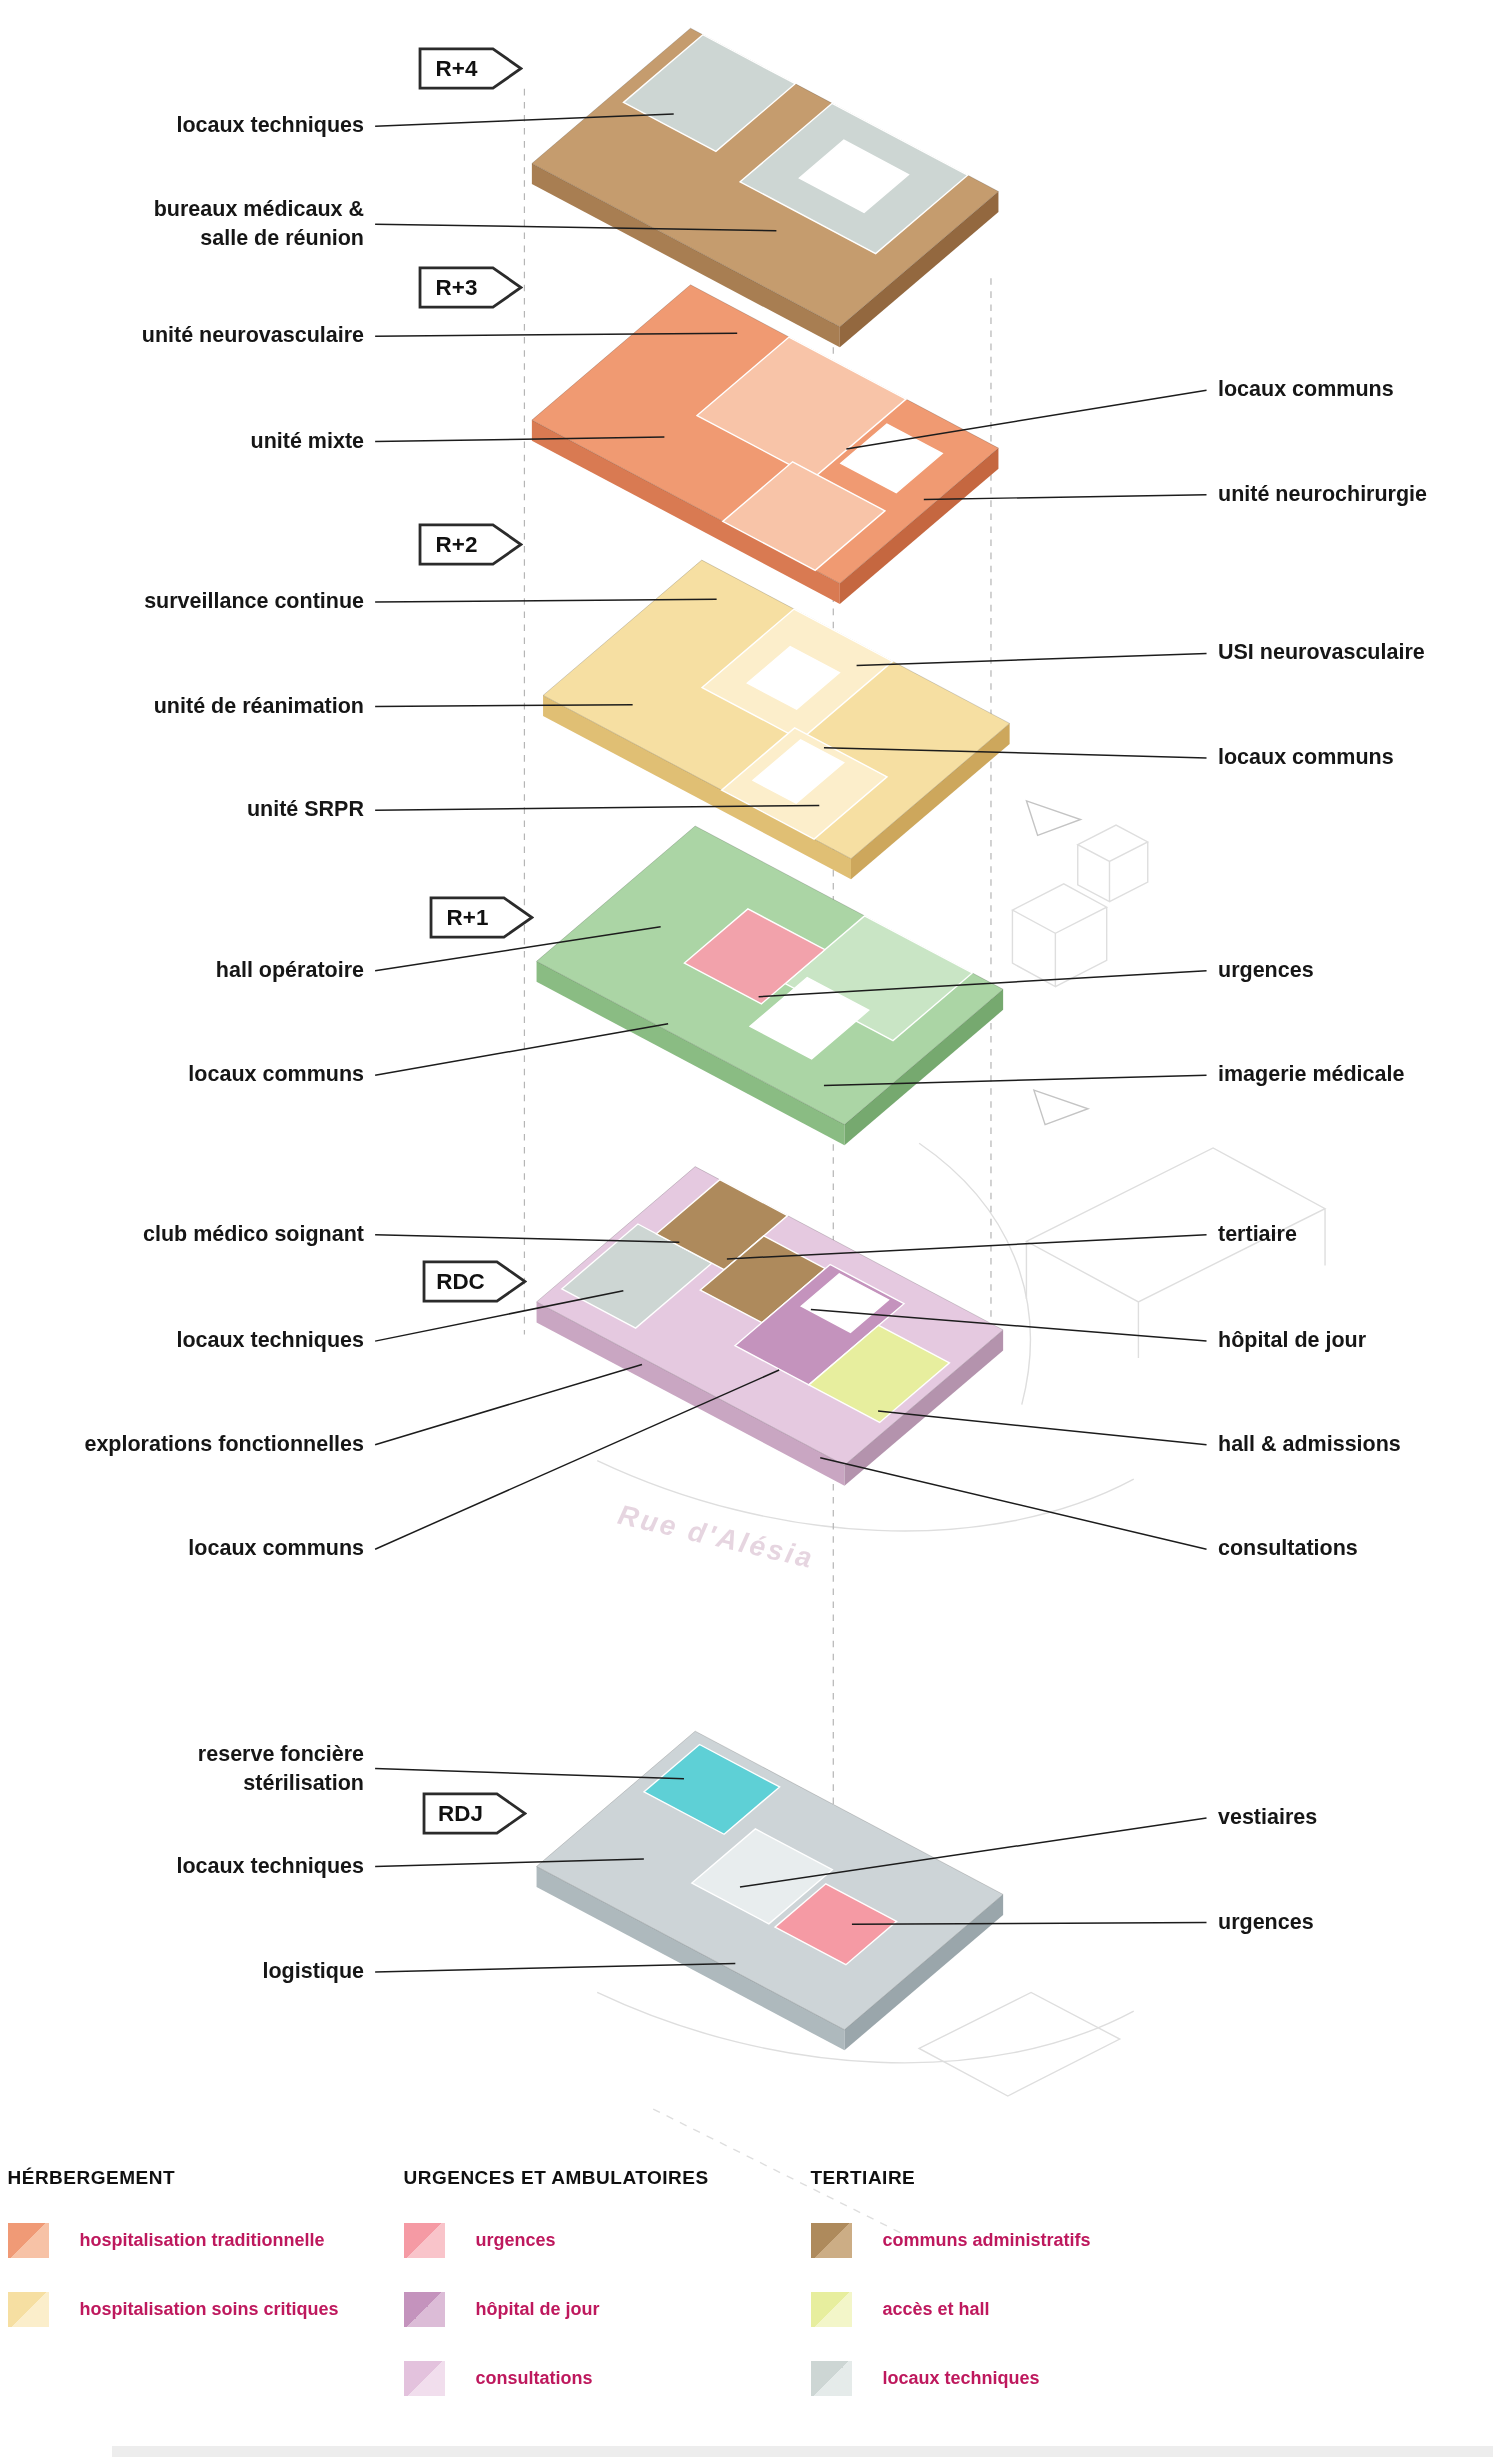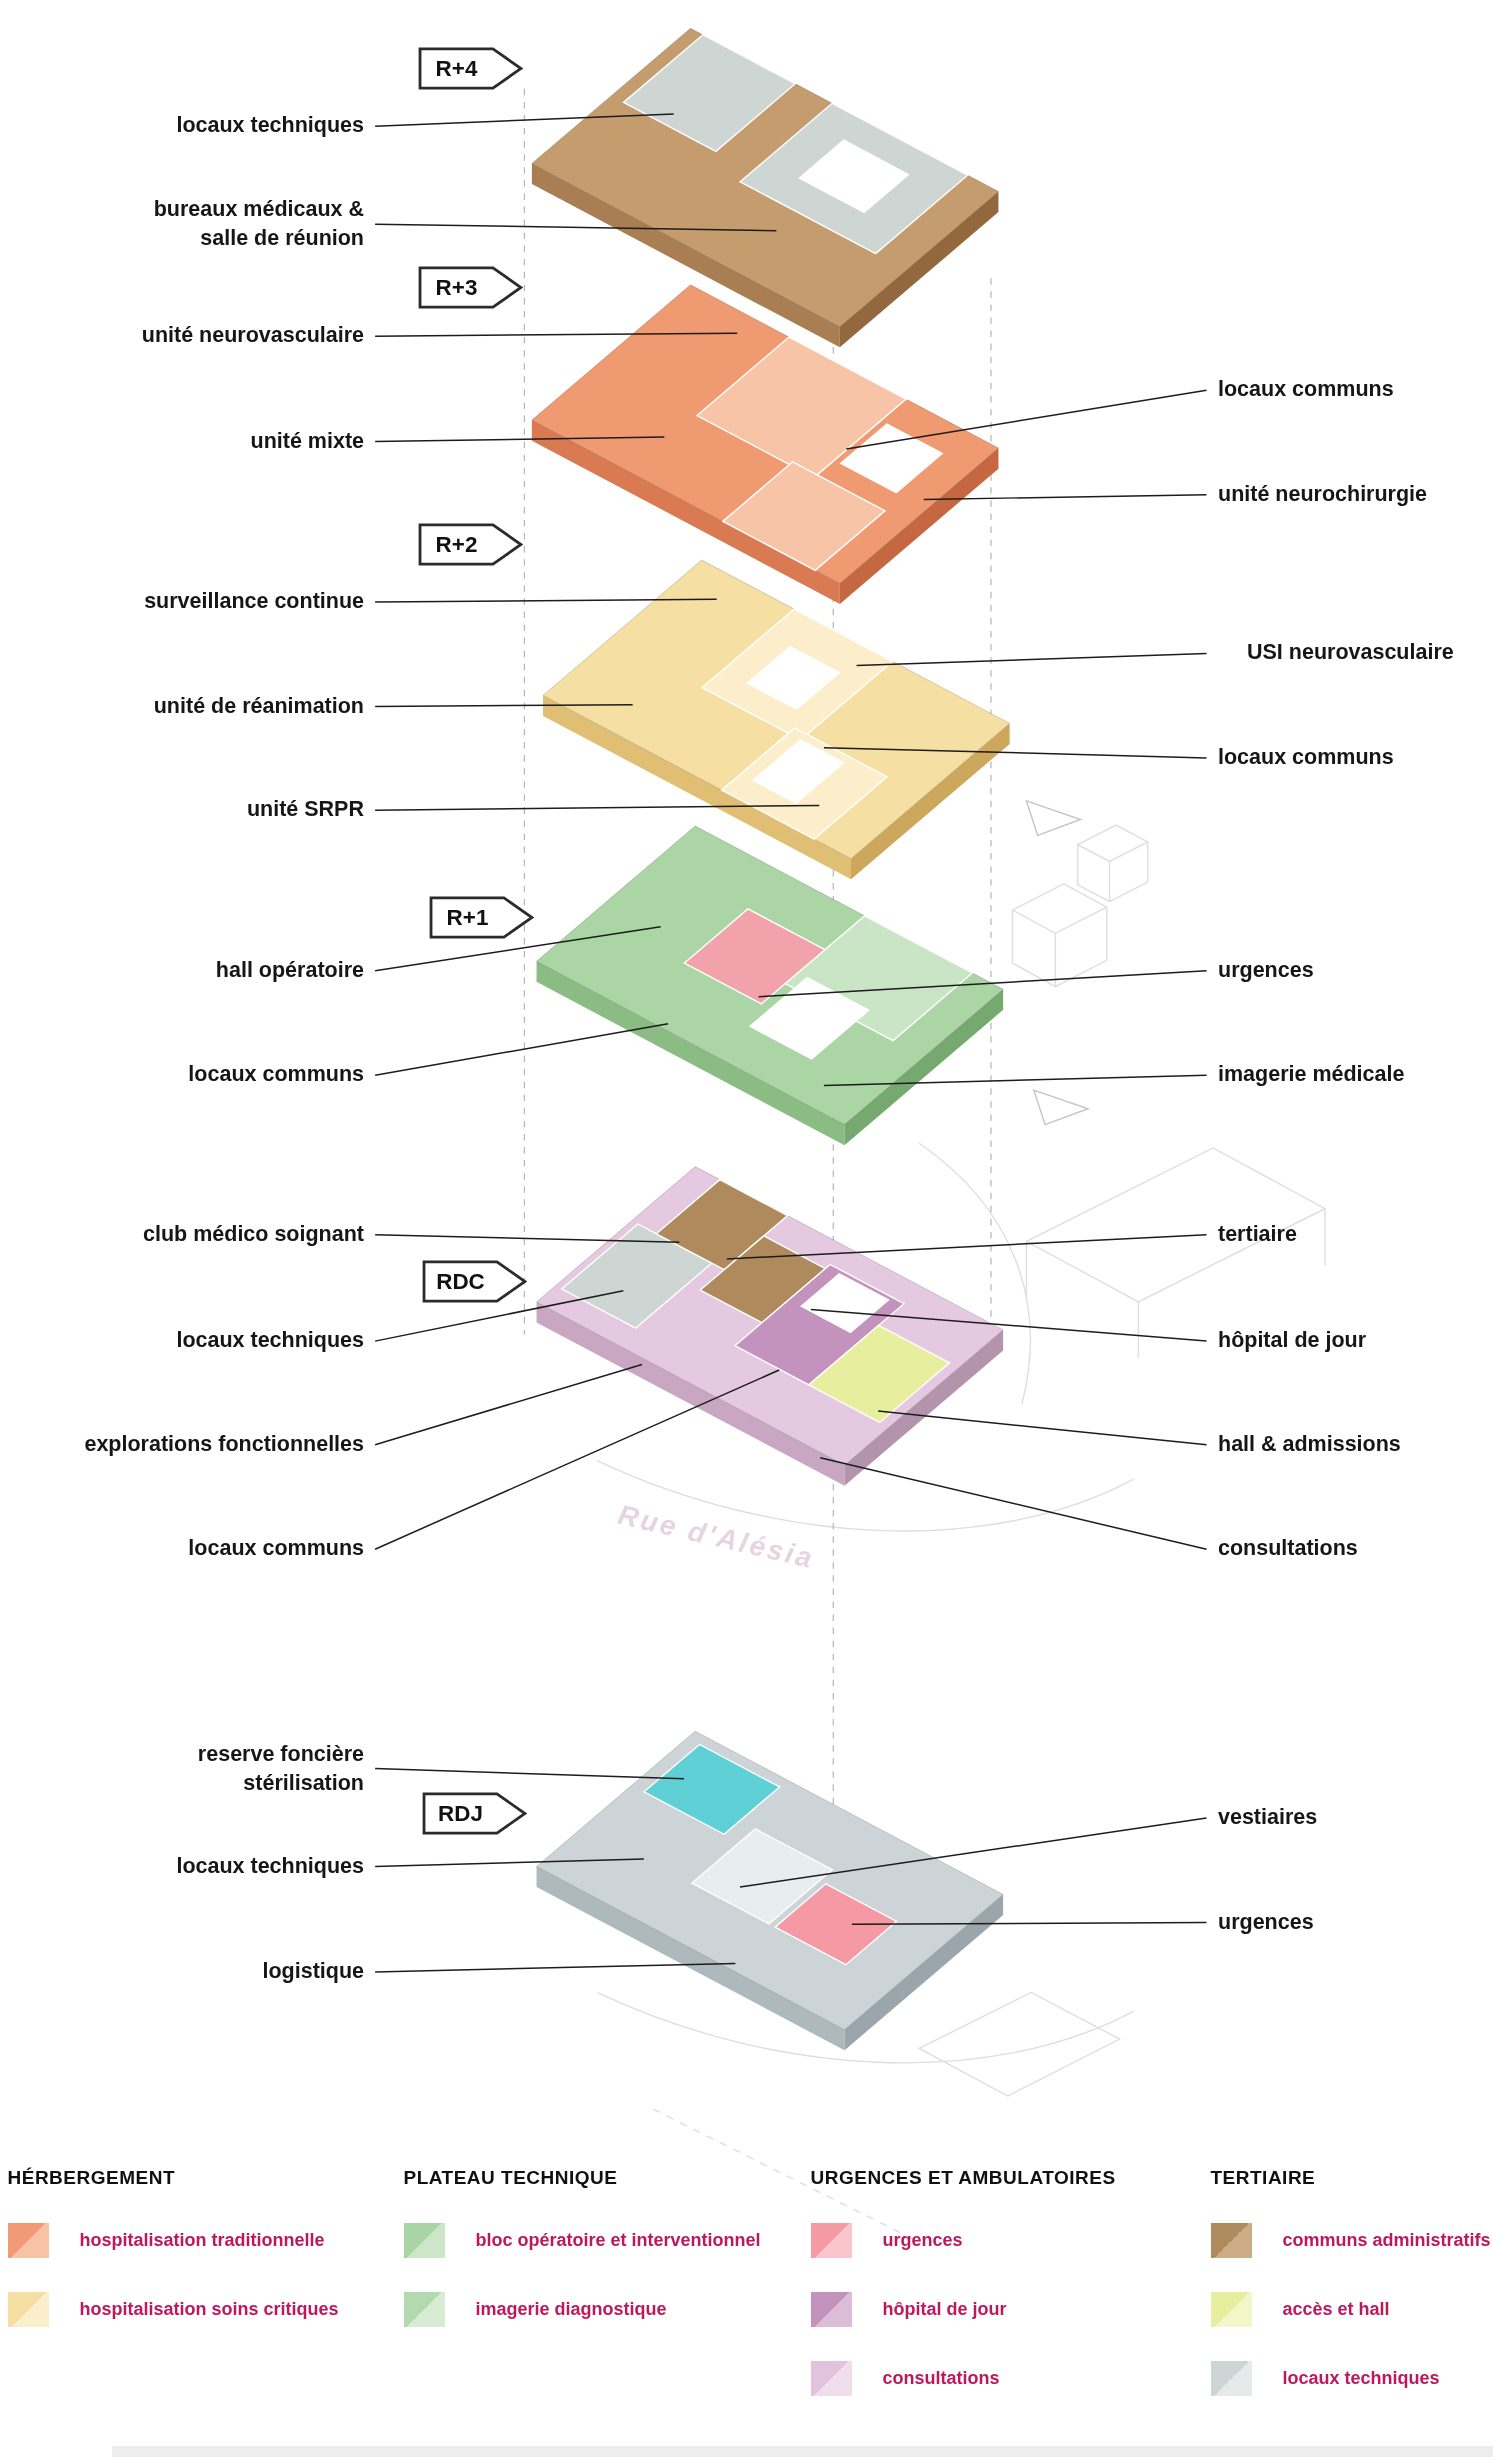--- a/index.html
+++ b/index.html
@@ -154,21 +154,21 @@
       <div class="lbl left" style="top: 1445px;">explorations fonctionnelles</div>
       <div class="lbl left" style="top: 1549px;">locaux communs</div>
       <div class="lbl left" style="top: 1769px;">reserve foncière
 stérilisation</div>
       <div class="lbl left" style="top: 1867px;">locaux techniques</div>
       <div class="lbl left" style="top: 1972px;">logistique</div>
     </div>
   <div id="right-labels" style="position:absolute;inset:0;pointer-events:none;">
       <div class="lbl right" style="top: 390px;">locaux communs</div>
       <div class="lbl right" style="top: 495px;">unité neurochirurgie</div>
-      <div class="lbl right" style="top: 653px; margin-left: 29px;">USI neurovasculaire</div>
+      <div class="lbl right" style="top: 653px;">USI neurovasculaire</div>
       <div class="lbl right" style="top: 758px;">locaux communs</div>
       <div class="lbl right" style="top: 971px;">urgences</div>
       <div class="lbl right" style="top: 1075px;">imagerie médicale</div>
       <div class="lbl right" style="top: 1235px;">tertiaire</div>
       <div class="lbl right" style="top: 1341px;">hôpital de jour</div>
       <div class="lbl right" style="top: 1445px;">hall &amp; admissions</div>
       <div class="lbl right" style="top: 1549px;">consultations</div>
       <div class="lbl right" style="top: 1818px;">vestiaires</div>
       <div class="lbl right" style="top: 1923px;">urgences</div>
     </div>
@@ -207,31 +207,20 @@
         <div class="legend-item">
           <span class="swatch" style="background: linear-gradient(135deg, rgb(240, 154, 118) 0px, rgb(240, 154, 118) 50%, rgb(247, 194, 166) 50%, rgb(247, 194, 166) 100%);"></span>
           <span class="legend-label">hospitalisation traditionnelle</span>
         </div>
         <div class="legend-item">
           <span class="swatch" style="background: linear-gradient(135deg, rgb(246, 223, 162) 0px, rgb(246, 223, 162) 50%, rgb(251, 238, 203) 50%, rgb(251, 238, 203) 100%);"></span>
           <span class="legend-label">hospitalisation soins critiques</span>
         </div>
       </div>
       <div class="legend-col">
-        <div class="legend-title">PLATEAU TECHNIQUE</div>
-        <div class="legend-item">
-          <span class="swatch" style="background: linear-gradient(135deg, rgb(169, 212, 165) 0px, rgb(169, 212, 165) 50%, rgb(205, 230, 201) 50%, rgb(205, 230, 201) 100%);"></span>
-          <span class="legend-label">bloc opératoire et interventionnel</span>
-        </div>
-        <div class="legend-item">
-          <span class="swatch" style="background: linear-gradient(135deg, rgb(179, 217, 175) 0px, rgb(179, 217, 175) 50%, rgb(215, 236, 211) 50%, rgb(215, 236, 211) 100%);"></span>
-          <span class="legend-label">imagerie diagnostique</span>
-        </div>
-      </div>
-      <div class="legend-col">
         <div class="legend-title">URGENCES ET AMBULATOIRES</div>
         <div class="legend-item">
           <span class="swatch" style="background: linear-gradient(135deg, rgb(245, 154, 164) 0px, rgb(245, 154, 164) 50%, rgb(249, 196, 202) 50%, rgb(249, 196, 202) 100%);"></span>
           <span class="legend-label">urgences</span>
         </div>
         <div class="legend-item">
           <span class="swatch" style="background: linear-gradient(135deg, rgb(196, 147, 189) 0px, rgb(196, 147, 189) 50%, rgb(220, 188, 215) 50%, rgb(220, 188, 215) 100%);"></span>
           <span class="legend-label">hôpital de jour</span>
         </div>
         <div class="legend-item">

